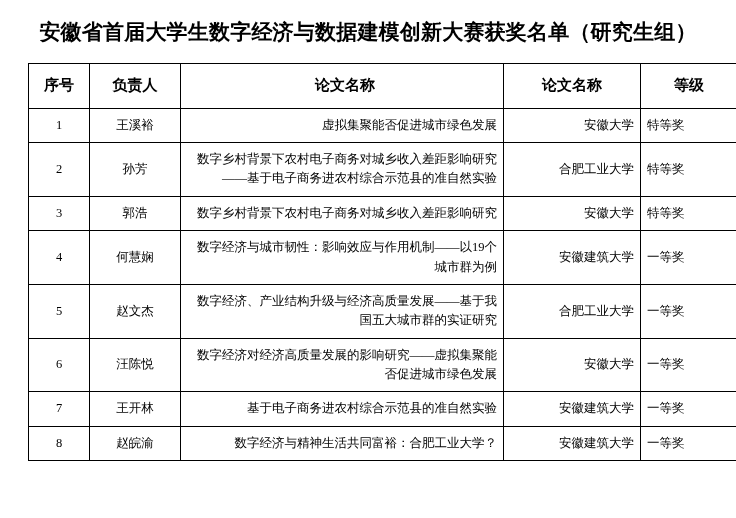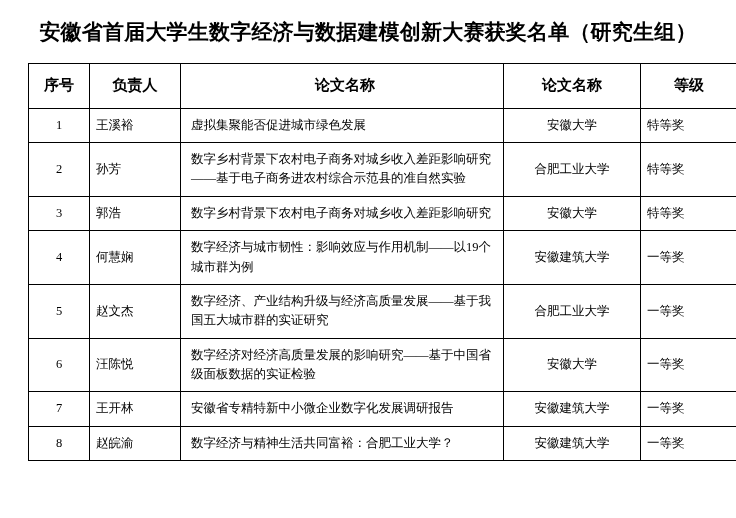--- a/index.html
+++ b/index.html
@@ -44,27 +44,27 @@
     padding: 7px 6px;
     vertical-align: middle;
   }
   table.award-table th {
     font-weight: bold;
     text-align: center;
     font-size: 15px;
     padding: 10px 4px;
   }
   .col-no    { width: 52px;  text-align: center; }
-  .col-name  { width: 82px;  }
+  .col-name  { width: 82px;  text-align: center; }
   .col-paper { width: 308px; text-align: left; padding-left: 10px !important; }
-  .col-univ  { width: 128px; text-align: center; }
+  .col-univ  { width: 128px; text-align: right; }
   .col-level { width: 88px;  }
 
   .cell-paper {
-    text-align: left;
+    text-align: right;
     padding-left: 10px;
   }
   .row-tall td { padding-top: 11px; padding-bottom: 11px; }
 </style>
 </head>
 <body>
 
 <div class="page">
 
   <div class="doc-title">安徽省首届大学生数字经济与数据建模创新大赛获奖名单（研究生组）</div>
@@ -111,28 +111,28 @@
       <tr class="row-tall">
         <td class="col-no">5</td>
         <td class="col-name">赵文杰</td>
         <td class="col-paper cell-paper">数字经济、产业结构升级与经济高质量发展——基于我国五大城市群的实证研究</td>
         <td class="col-univ">合肥工业大学</td>
         <td class="col-level">一等奖</td>
       </tr>
       <tr class="row-tall">
         <td class="col-no">6</td>
         <td class="col-name">汪陈悦</td>
-        <td class="col-paper cell-paper">数字经济对经济高质量发展的影响研究——基于中国省级面板数据的实证检验</td>
+        <td class="col-paper cell-paper">数字经济对经济高质量发展的影响研究——虚拟集聚能否促进城市绿色发展</td>
         <td class="col-univ">安徽大学</td>
         <td class="col-level">一等奖</td>
       </tr>
       <tr>
         <td class="col-no">7</td>
         <td class="col-name">王开林</td>
-        <td class="col-paper cell-paper">安徽省专精特新中小微企业数字化发展调研报告</td>
+        <td class="col-paper cell-paper">基于电子商务进农村综合示范县的准自然实验</td>
         <td class="col-univ">安徽建筑大学</td>
         <td class="col-level">一等奖</td>
       </tr>
       <tr>
         <td class="col-no">8</td>
         <td class="col-name">赵皖渝</td>
         <td class="col-paper cell-paper">数字经济与精神生活共同富裕：合肥工业大学？</td>
         <td class="col-univ">安徽建筑大学</td>
         <td class="col-level">一等奖</td>
       </tr>

